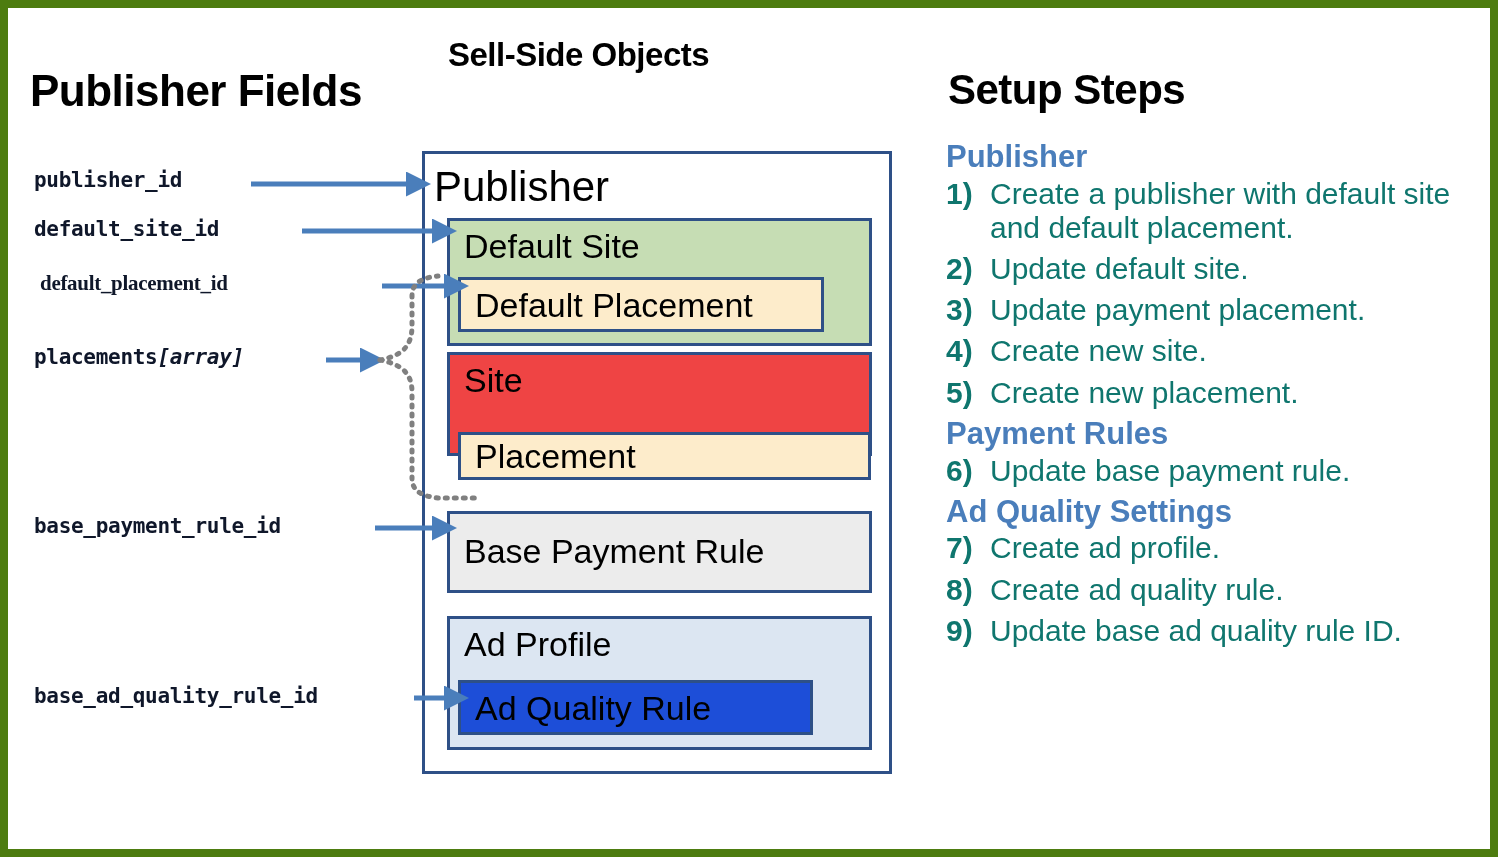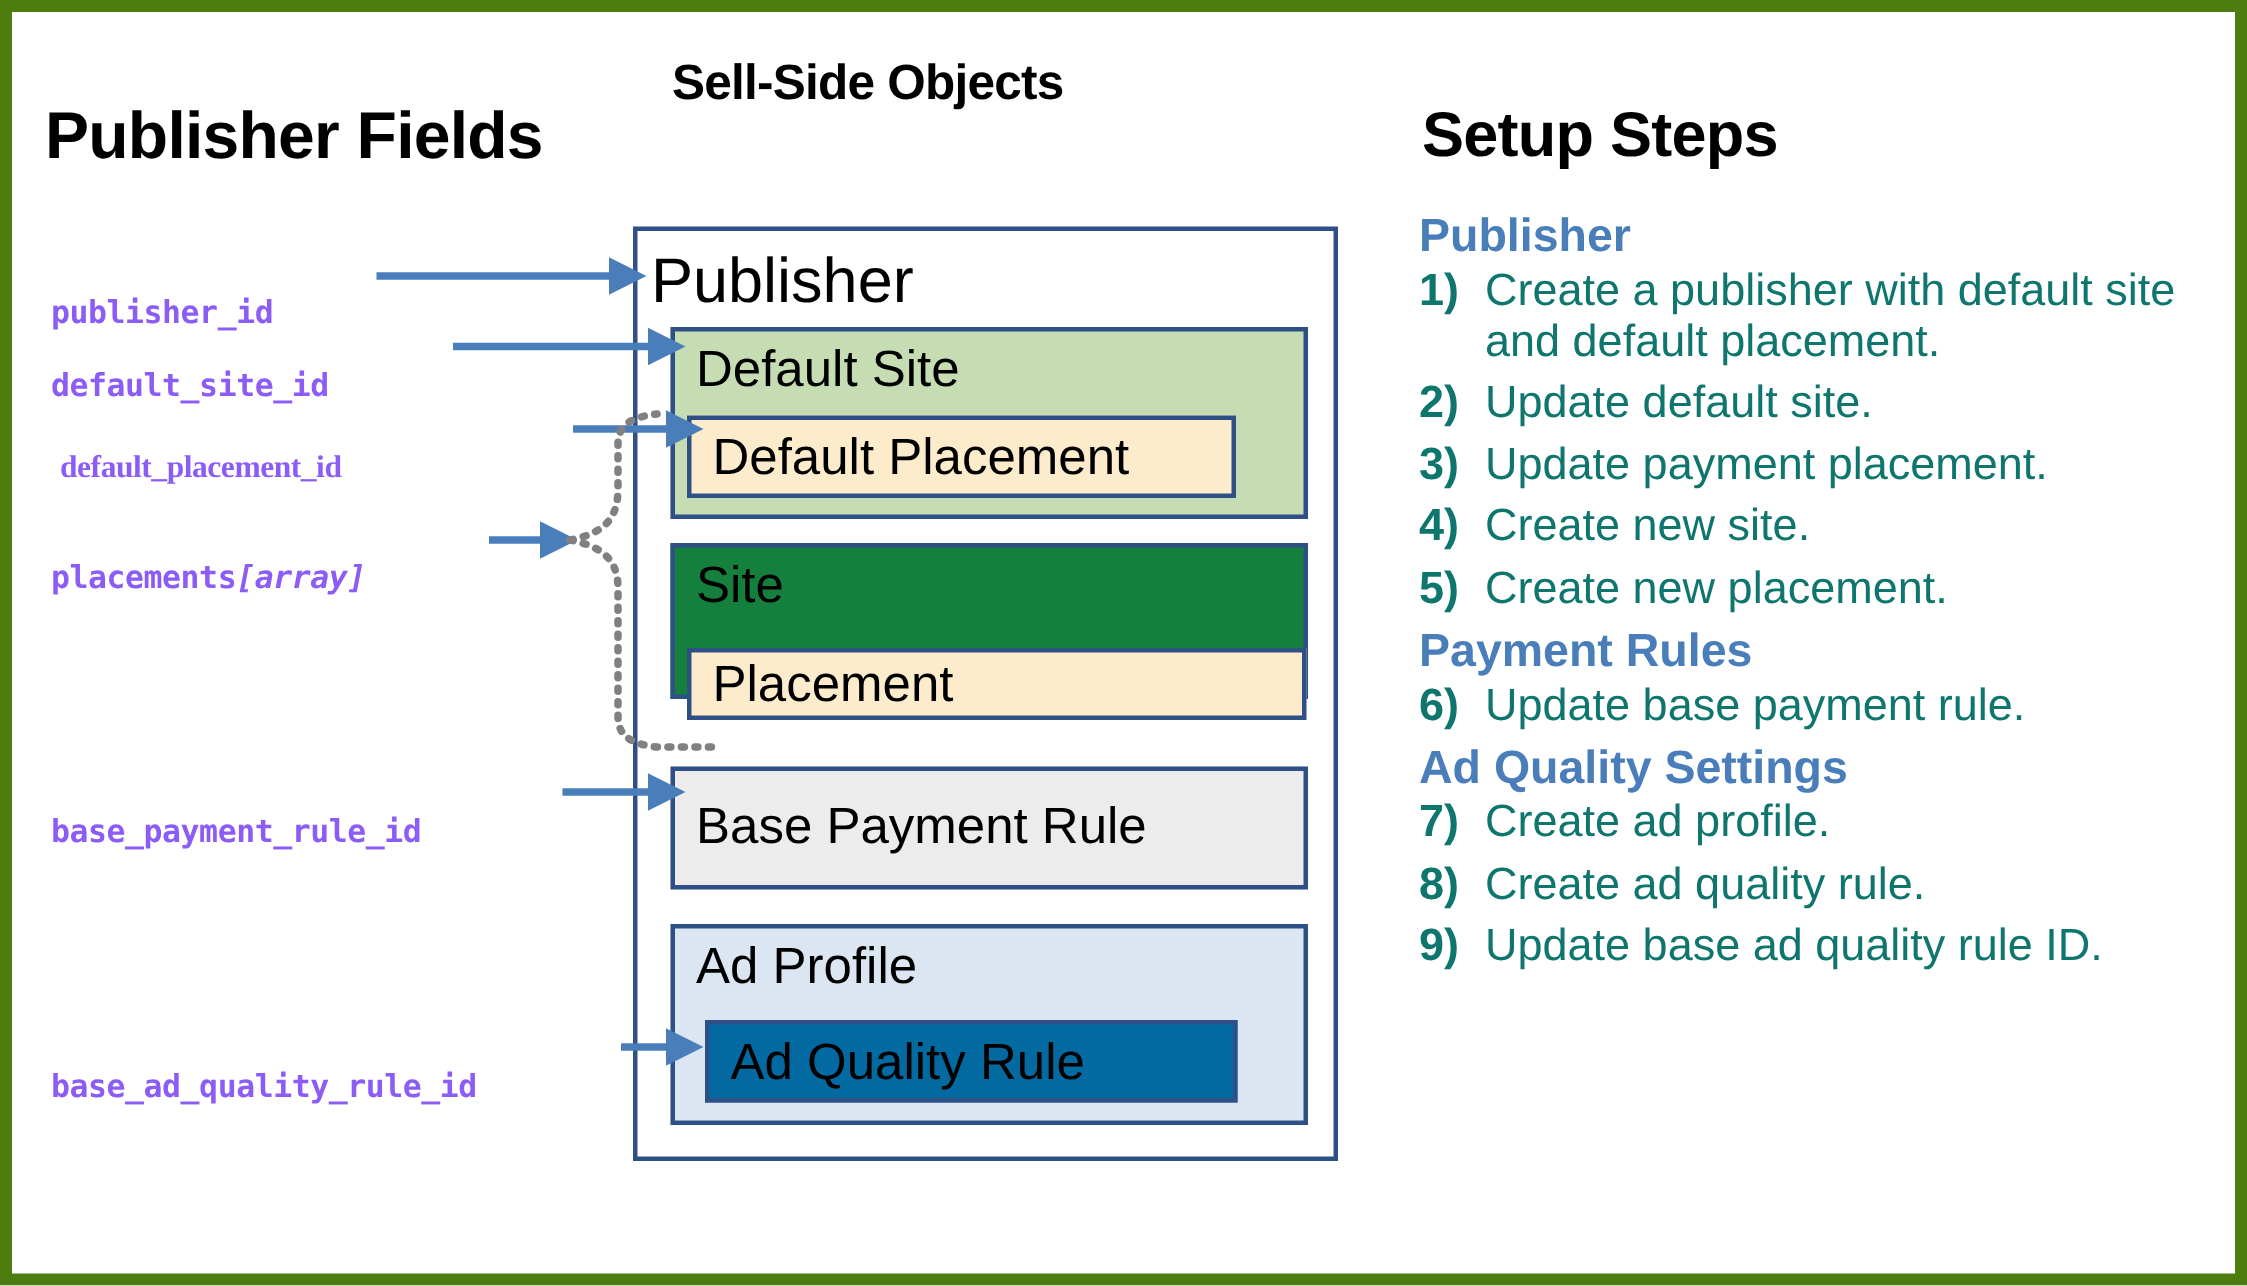--- a/index.html
+++ b/index.html
@@ -41,25 +41,24 @@
     left: 940px;
     top: 58px;
     font-size: 42px;
   }
 
   
   .field-label {
     position: absolute;
     font-family: "DejaVu Sans Mono", "Liberation Mono", monospace;
     font-weight: bold;
-    color: #8b5cf6;
+    color: #0f172a;
     font-size: 21px;
     white-space: nowrap;
     letter-spacing: -0.3px;
-    margin-top: 28px;
   }
   .field-label .arr {
     font-style: italic;
   }
 
   
   #publisher-panel {
     position: absolute;
     left: 414px;
     top: 143px;
@@ -89,31 +88,31 @@
     color: #000000;
     white-space: nowrap;
     line-height: 1;
   }
 
   #box-default-site   { left: 439px; top: 210px; width: 425px; height: 128px; background: #c6ddb4; }
   #box-default-site > .obj-label { top: 8px; }
   #box-default-placement { left: 450px; top: 269px; width: 366px; height: 55px; background: #fdeccb; }
   #box-default-placement > .obj-label { top: 8px; }
 
-  #box-site { left: 439px; top: 354px; width: 425px; height: 104px; background: #15803d; }
+  #box-site { left: 439px; top: 344px; width: 425px; height: 104px; background: #ef4444; }
   #box-site > .obj-label { top: 8px; }
   #box-placement { left: 450px; top: 424px; width: 413px; height: 48px; background: #fdeccb; }
   #box-placement > .obj-label { top: 4px; }
 
   #box-base-payment-rule { left: 439px; top: 503px; width: 425px; height: 82px; background: #ececec; }
   #box-base-payment-rule > .obj-label { top: 20px; }
 
   #box-ad-profile { left: 439px; top: 608px; width: 425px; height: 134px; background: #dce6f2; }
   #box-ad-profile > .obj-label { top: 8px; }
-  #box-ad-quality-rule { left: 462px; top: 672px; width: 355px; height: 55px; background: #0369a1; }
+  #box-ad-quality-rule { left: 450px; top: 672px; width: 355px; height: 55px; background: #1d4ed8; }
   #box-ad-quality-rule > .obj-label { top: 8px; }
 
   
   #setup-list {
     position: absolute;
     left: 938px;
     top: 132px;
     width: 530px;
   }
   .group-heading {

